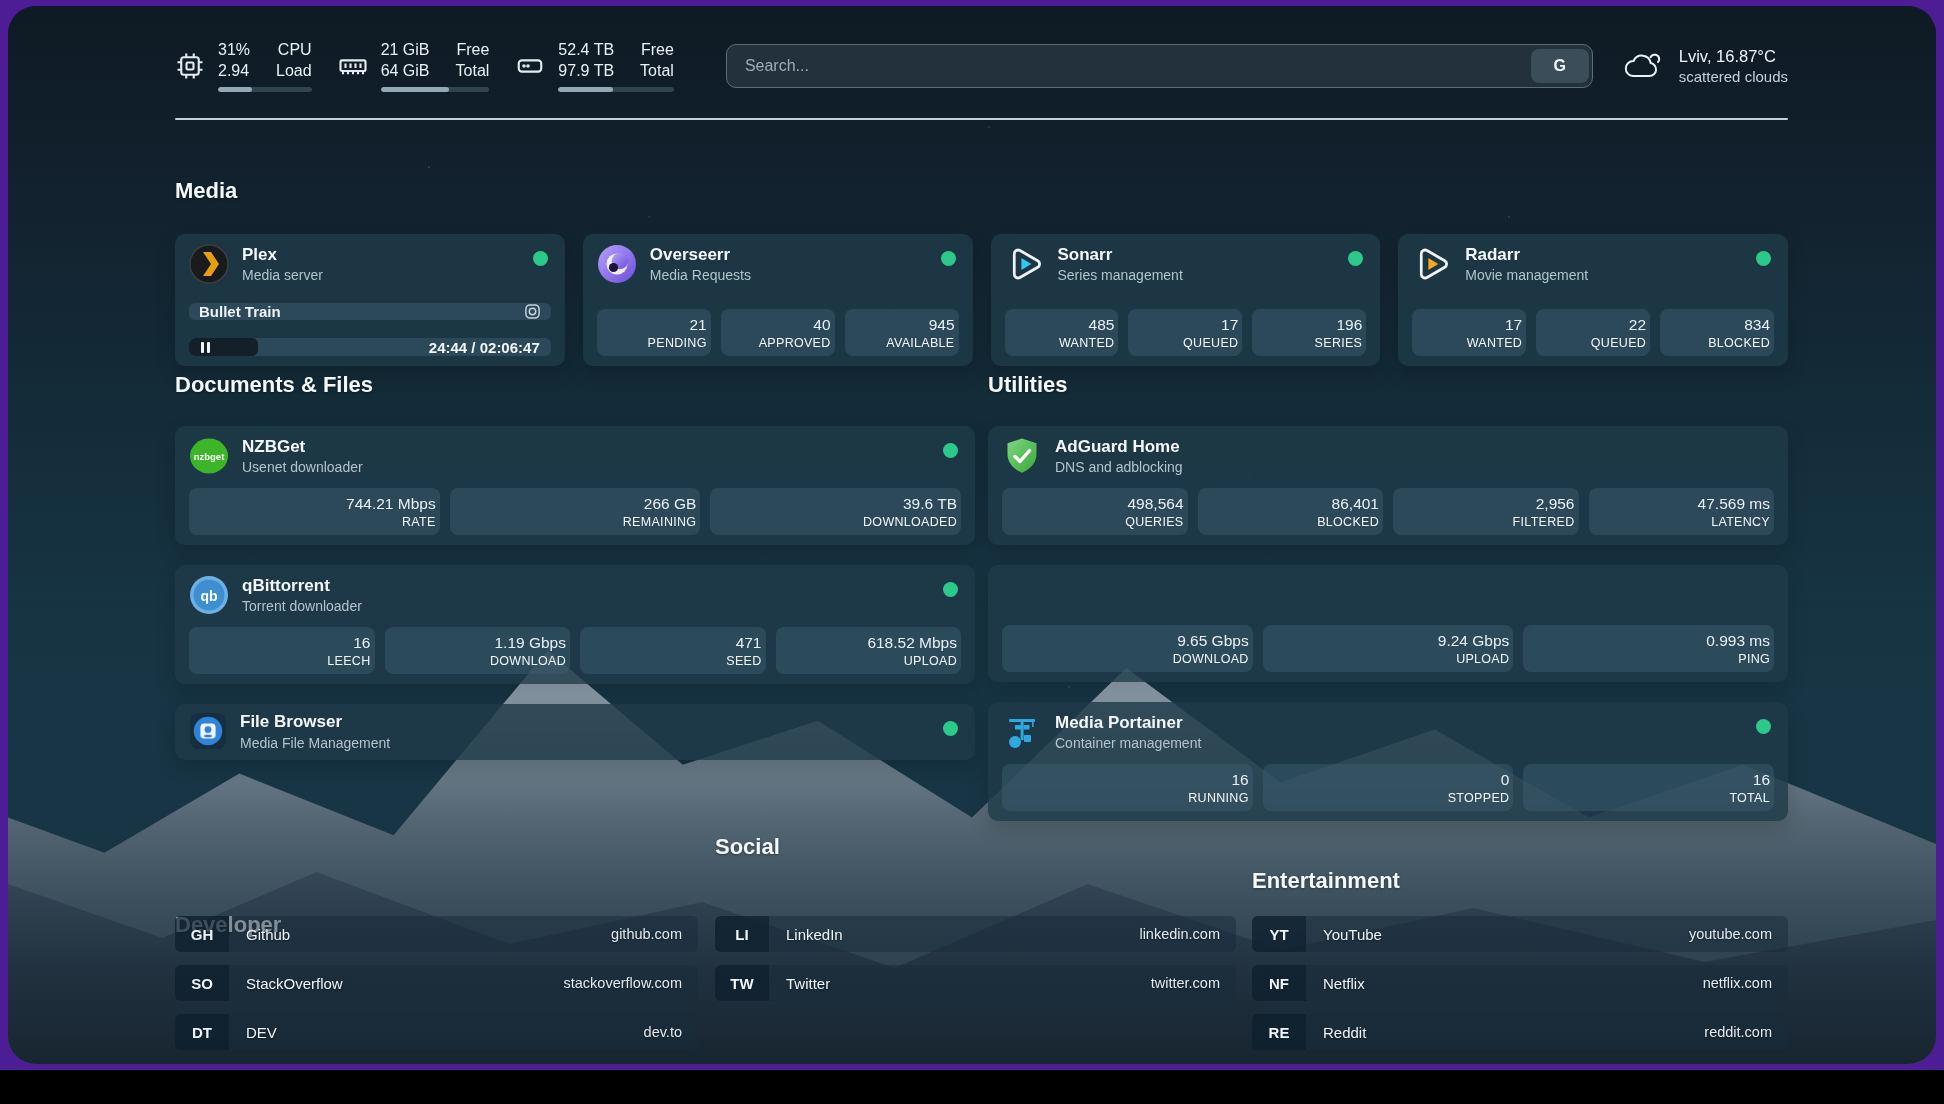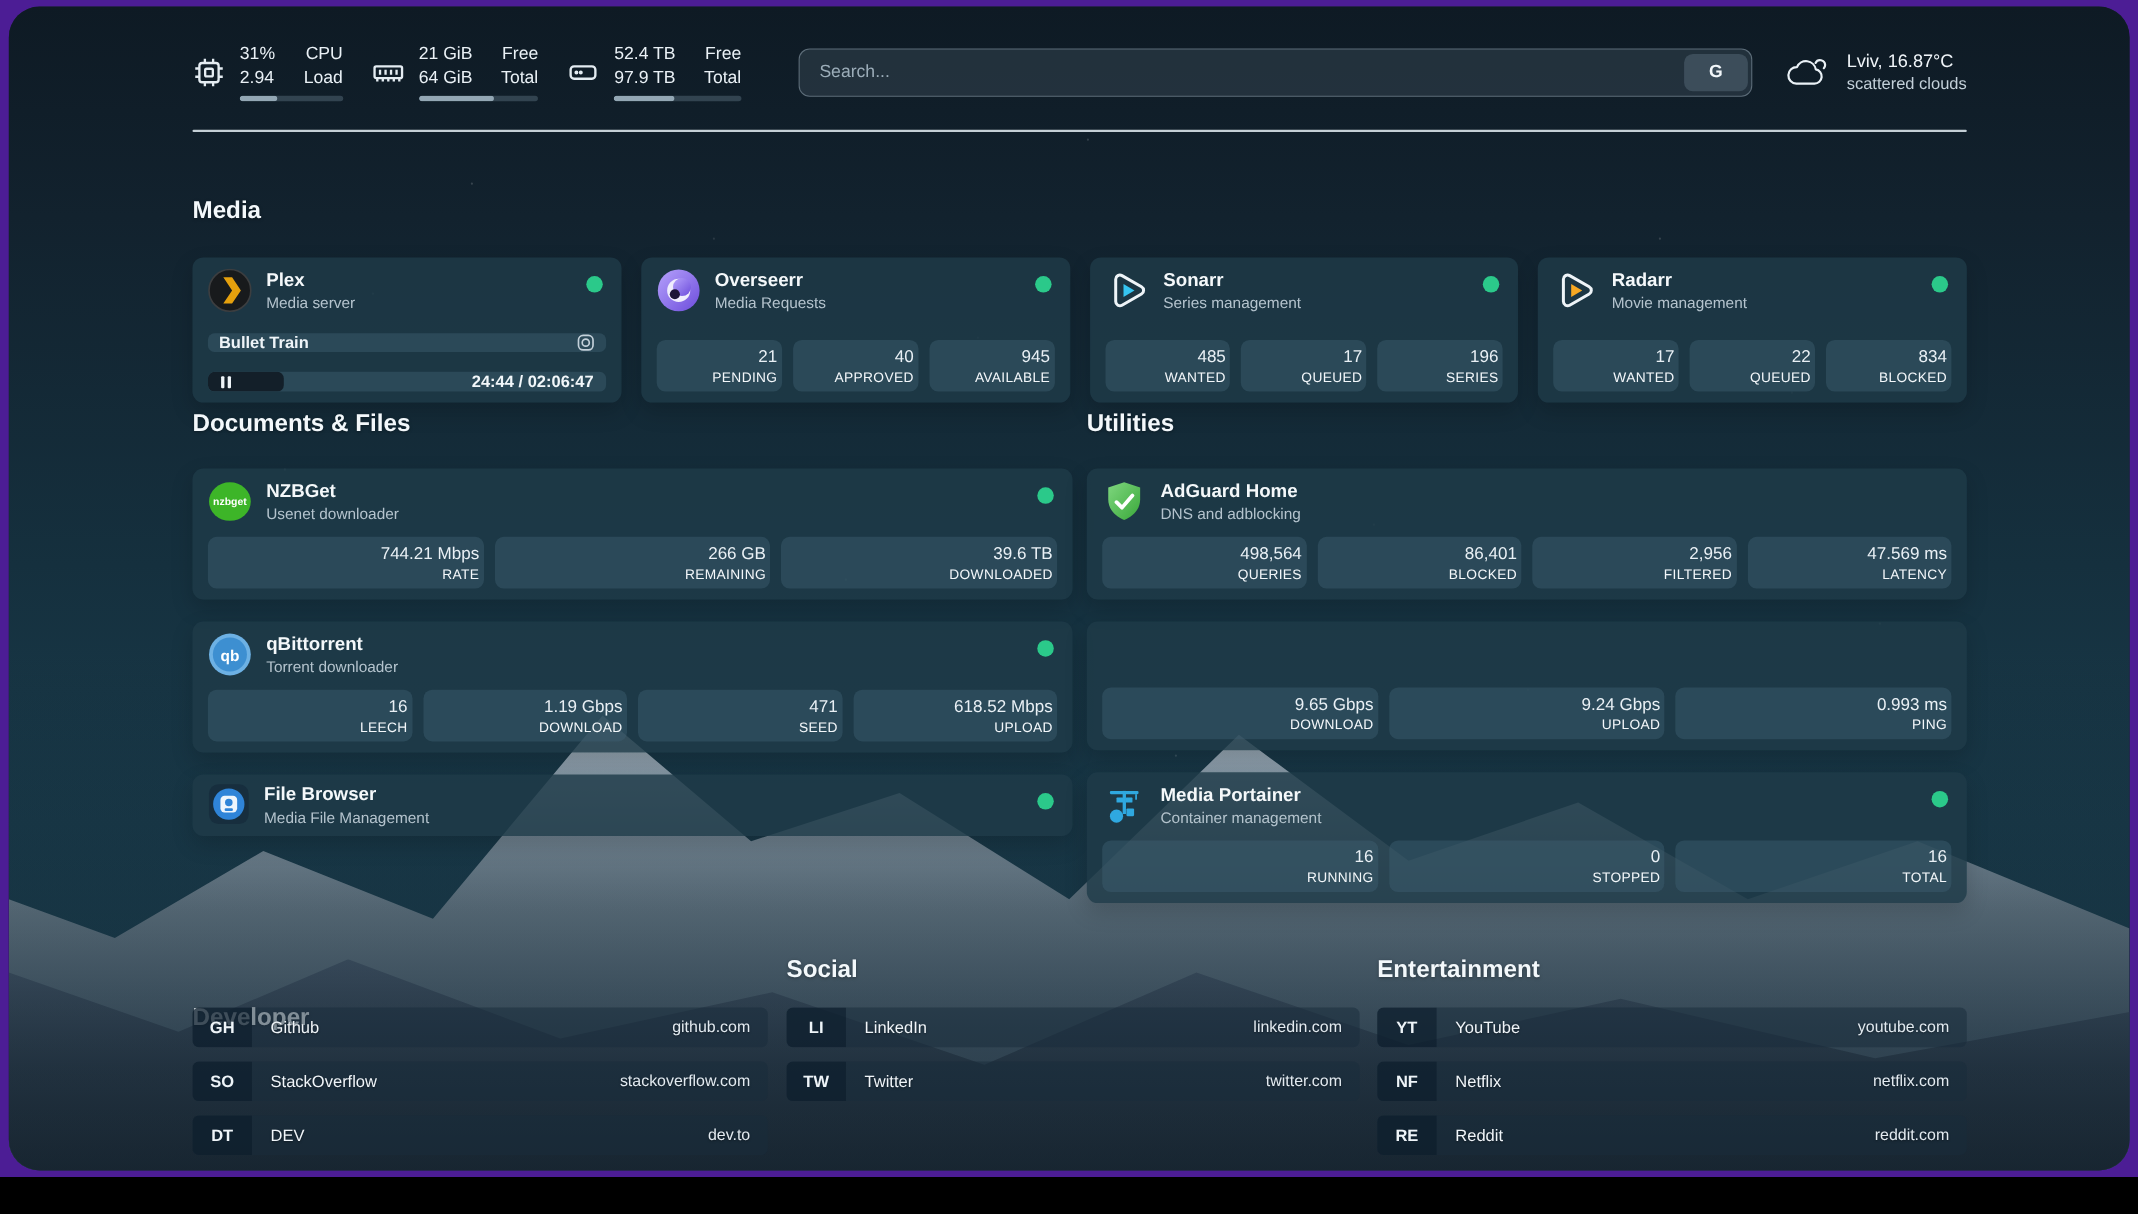--- a/index.html
+++ b/index.html
@@ -496,21 +496,21 @@
         <span class="bm-name">StackOverflow</span>
         <span class="bm-url">stackoverflow.com</span>
       </a>
       <a class="bm-item">
         <span class="bm-abbr">DT</span>
         <span class="bm-name">DEV</span>
         <span class="bm-url">dev.to</span>
       </a>
     </div>
 
-    <div class="sec-title" style="left:707px;top:862px;">Social</div>
+    <div class="sec-title" style="left:707px;top:828px;">Social</div>
     <div class="bm-list" style="left:707px;top:910px;width:521px;">
       <a class="bm-item">
         <span class="bm-abbr">LI</span>
         <span class="bm-name">LinkedIn</span>
         <span class="bm-url">linkedin.com</span>
       </a>
       <a class="bm-item">
         <span class="bm-abbr">TW</span>
         <span class="bm-name">Twitter</span>
         <span class="bm-url">twitter.com</span>

